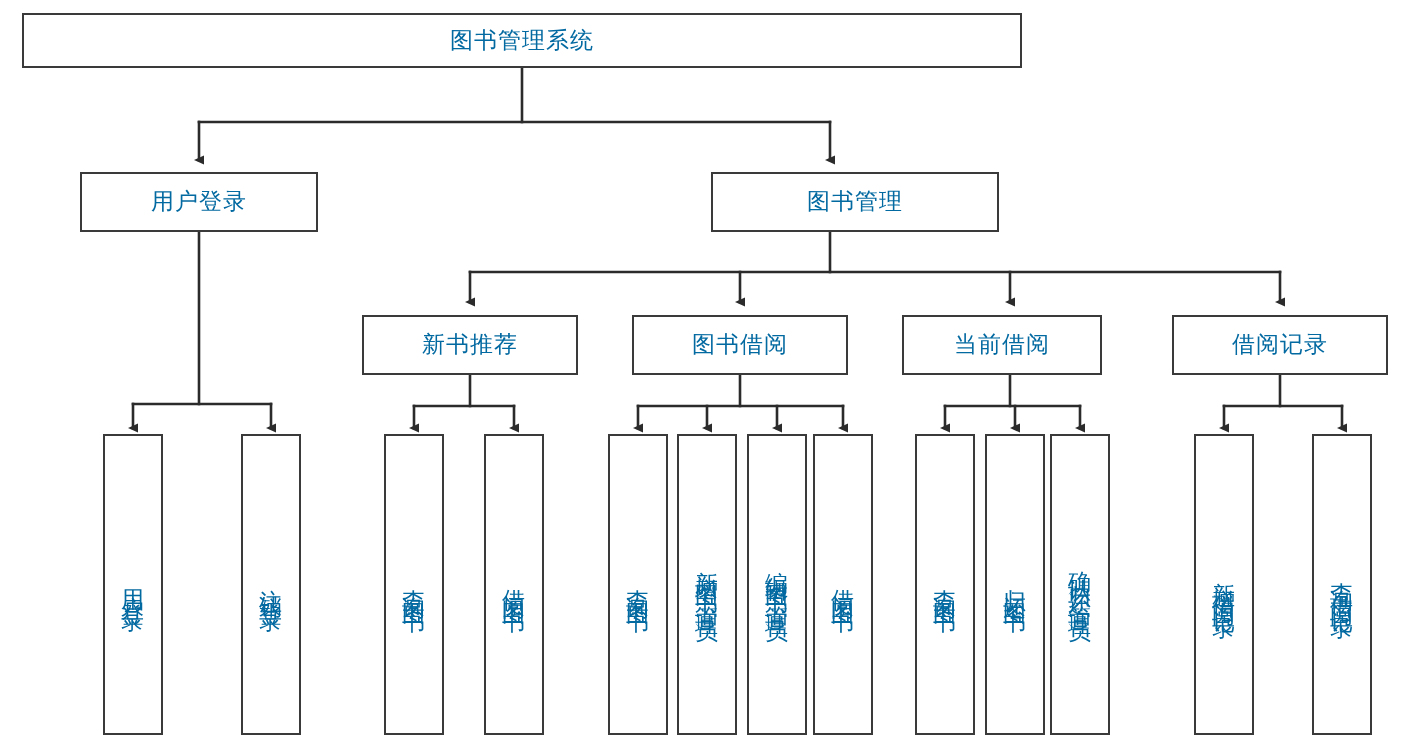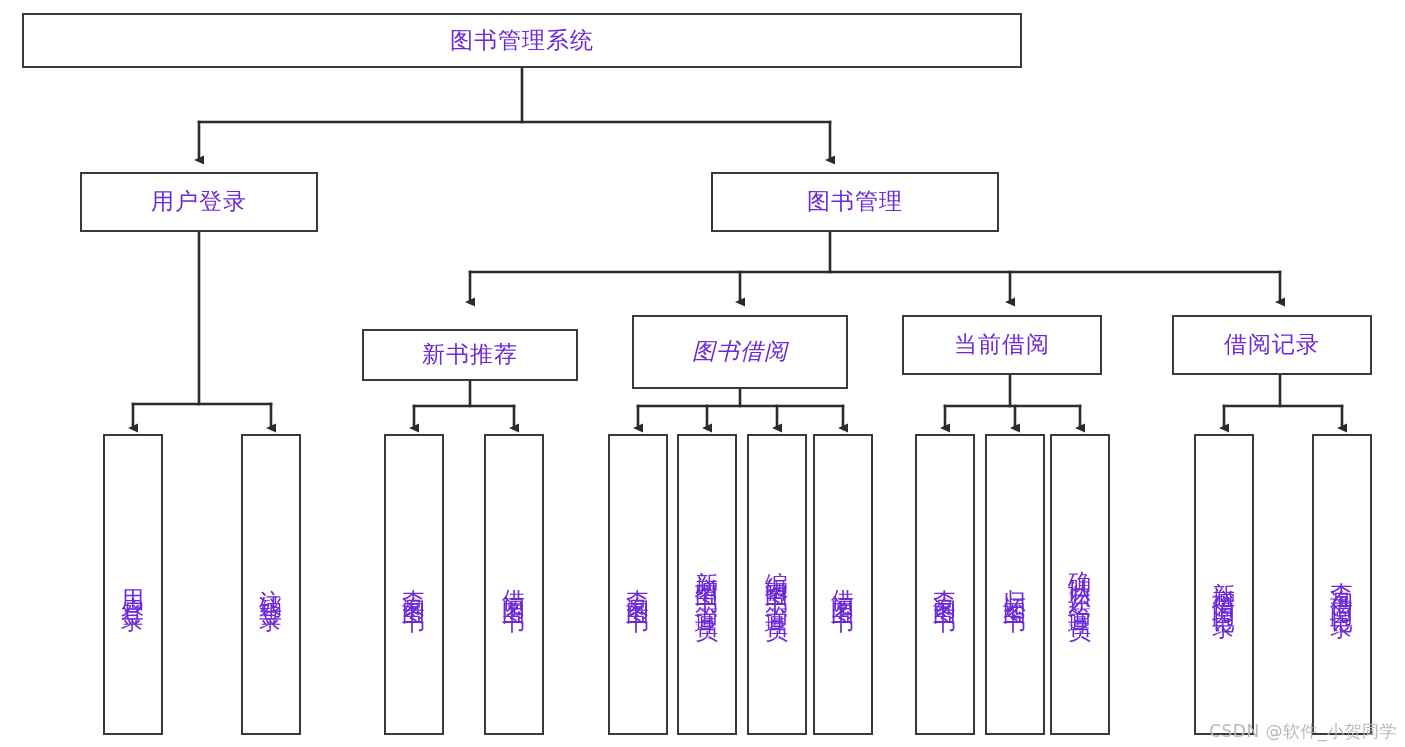--- a/index.html
+++ b/index.html
@@ -26,21 +26,21 @@
     pointer-events: none;
   }
   .node {
     position: absolute;
     box-sizing: border-box;
     border: 2.5px solid #3a3a3a;
     background: #ffffff;
     display: flex;
     align-items: center;
     justify-content: center;
-    color: #6d28d9;
+    color: #0369a1;
     text-align: center;
   }
   .node.horiz {
     font-size: 23px;
     letter-spacing: 1px;
     line-height: 1.2;
   }
   .node.vert {
     writing-mode: vertical-rl;
     text-orientation: upright;
@@ -115,27 +115,27 @@
       <path d="M1342,406 L1342,428" marker-end="url(#arrow)"></path>
     </g>
   </svg>
 
   <div class="node horiz" style="left:22px; top:13px; width:1000px; height:55px;">图书管理系统</div>
 
   <div class="node horiz" style="left:80px; top:172px; width:238px; height:60px;">用户登录</div>
 
   <div class="node horiz" style="left:711px; top:172px; width:288px; height:60px;">图书管理</div>
 
-  <div class="node horiz" style="left:362px; top:315px; width:216px; height:52px;margin-top:14px;">新书推荐</div>
+  <div class="node horiz" style="left:362px; top:315px; width:216px; height:60px;">新书推荐</div>
 
-  <div class="node horiz" style="left:632px; top:315px; width:216px; height:74px;font-style:italic;">图书借阅</div>
+  <div class="node horiz" style="left:632px; top:315px; width:216px; height:60px;">图书借阅</div>
 
   <div class="node horiz" style="left:902px; top:315px; width:200px; height:60px;">当前借阅</div>
 
-  <div class="node horiz" style="left:1172px; top:315px; width:200px; height:60px;">借阅记录</div>
+  <div class="node horiz" style="left:1172px; top:315px; width:216px; height:60px;">借阅记录</div>
 
   <div class="node vert" style="left:103px; top:434px; width:60px; height:301px;">用户登录</div>
 
   <div class="node vert" style="left:241px; top:434px; width:60px; height:301px;">注销登录</div>
 
   <div class="node vert" style="left:384px; top:434px; width:60px; height:301px;">查询图书</div>
 
   <div class="node vert" style="left:484px; top:434px; width:60px; height:301px;">借阅图书</div>
 
   <div class="node vert" style="left:608px; top:434px; width:60px; height:301px;">查询图书</div>
@@ -149,15 +149,14 @@
   <div class="node vert" style="left:915px; top:434px; width:60px; height:301px;">查询图书</div>
 
   <div class="node vert" style="left:985px; top:434px; width:60px; height:301px;">归还图书</div>
 
   <div class="node vert" style="left:1050px; top:434px; width:60px; height:301px;">确认归还（管理员）</div>
 
   <div class="node vert" style="left:1194px; top:434px; width:60px; height:301px;">新增借阅记录</div>
 
   <div class="node vert" style="left:1312px; top:434px; width:60px; height:301px;">查询借阅记录</div>
 
-  <div id="watermark">CSDN @软件_小贺同学</div>
 
 </div>
 
 </body></html>

